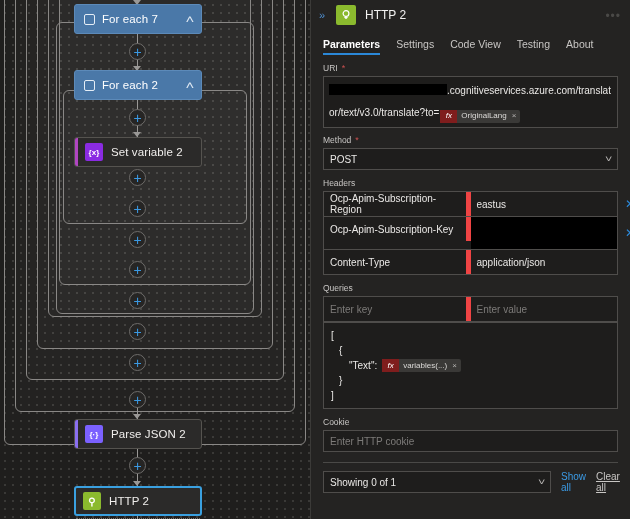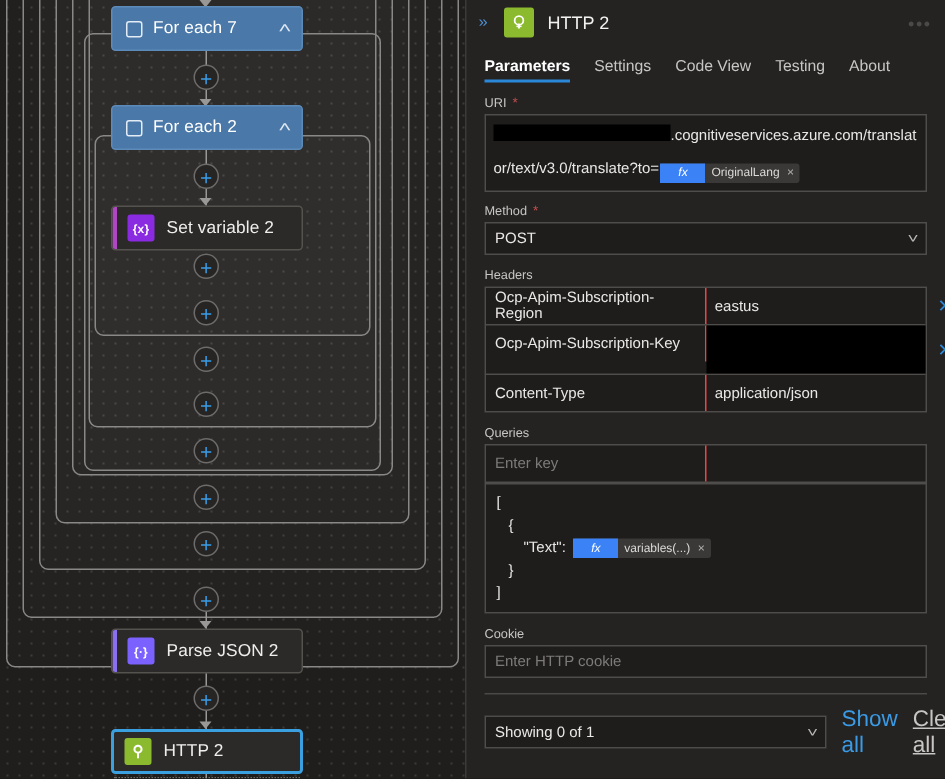--- a/index.html
+++ b/index.html
@@ -161,21 +161,21 @@
     word-break: break-all;
   }
   .redact { display: inline-block; background: #000; height: 11px; vertical-align: -1px; }
   .tok {
     display: inline-flex; align-items: center;
     background: #3a3937; border-radius: 2px;
     padding: 0 4px 0 0; height: 13px; vertical-align: -2px;
     margin: 0 1px;
   }
   .tok-ico {
-    width: 30px; height: 13px; background: #3b82f6;
+    width: 17px; height: 13px; background: #7f1d1d;
     color: #fff; font-size: 8px; font-style: italic;
     display: flex; align-items: center; justify-content: center;
     margin-right: 4px;
   }
   .tok-txt { font-size: 8px; color: #dcdad8; }
   .tok-x { font-size: 8px; color: #b5b3b1; margin-left: 5px; }
   .select {
     border: 1px solid #4f4d4b; background: #1e1d1c;
     height: 22px; display: flex; align-items: center;
     justify-content: space-between; padding: 0 6px;
@@ -183,36 +183,36 @@
   }
   .caret { color: #b9b7b5; font-size: 9px; transform: scaleX(1.4); }
   .kvtable { border: 1px solid #4f4d4b; background: #1e1d1c; }
   .kvrow { display: flex; border-bottom: 1px solid #4f4d4b; position: relative; }
   .kvrow:last-child { border-bottom: none; }
   .kvk, .kvv {
     font-size: 10px; color: #eae8e6;
     padding: 4px 6px; height: 24px;
     display: flex; align-items: center;
   }
-  .kvk { width: 50%; border-right: 1px solid #ef4444; }
+  .kvk { width: 50%; border-right: 5px solid #ef4444; }
   .kvv { width: 50%; overflow: hidden; }
   .kvv.masked { background: #000; color: #000; }
   .ph { color: #7d7b79; }
   .rowicons { position: absolute; left: 100%; top: 0; height: 100%;
               display: flex; align-items: center; gap: 8px; padding-left: 8px; }
   .x-ico { color: #2b88d8; font-size: 12px; line-height: 1; }
   .body-box {
     border: 1px solid #4f4d4b; background: #1e1d1c;
     padding: 5px 7px; font-size: 10px; color: #eae8e6;
     line-height: 15px;
   }
   .divider { border-top: 1px solid #4a4947; margin: 10px 0 8px 0; }
   .adv-row { display: flex; align-items: center; gap: 10px; }
   .adv-select { flex: 0 0 228px; }
-  .lnk { font-size: 15px; color: #3b9ae4; }
+  .lnk { font-size: 10px; color: #3b9ae4; }
   .lnk.clr { color: #c8c6c4; text-decoration: underline; }
 </style>
 </head>
 <body>
 
 <div id="root">
 
   <div id="canvas">
 
     <div class="loop-box" style="left:4px;  top:-60px; width:302px; height:505px;"></div>
@@ -352,20 +352,21 @@
         <div class="kvrow">
           <div class="kvk">Content-Type</div>
           <div class="kvv">application/json</div>
         </div>
       </div>
 
       <div class="flabel" style="margin-top:8px;">Queries</div>
       <div class="kvtable" style="position:relative;">
         <div class="kvrow">
           <div class="kvk ph">Enter key</div>
+          <div class="kvv ph">Enter value</div>
           <div class="rowicons" style="padding-left:16px;">
             
           </div>
         </div>
       </div>
 
       <div class="body-box">
         <div>[</div>
         <div style="padding-left:8px;">{</div>
         <div style="padding-left:18px; display:flex; align-items:center;">

